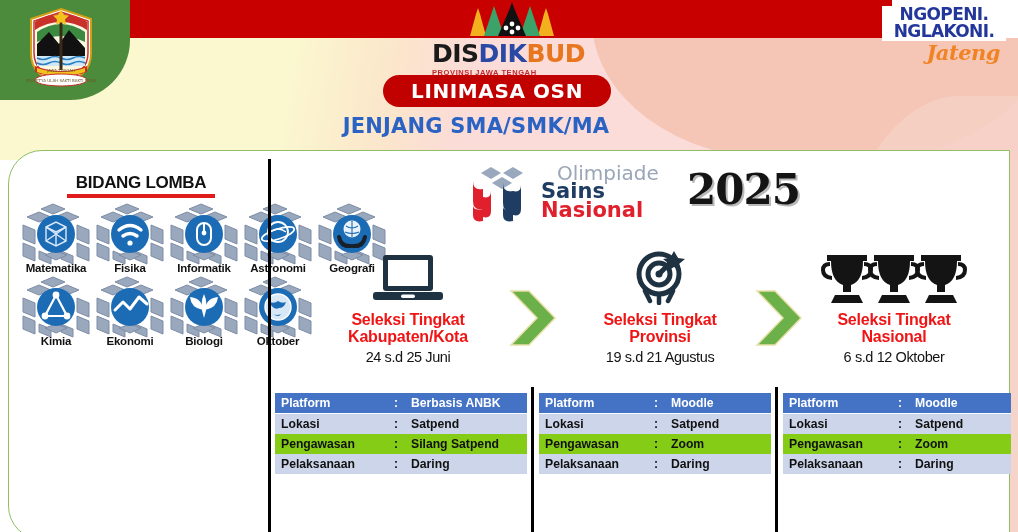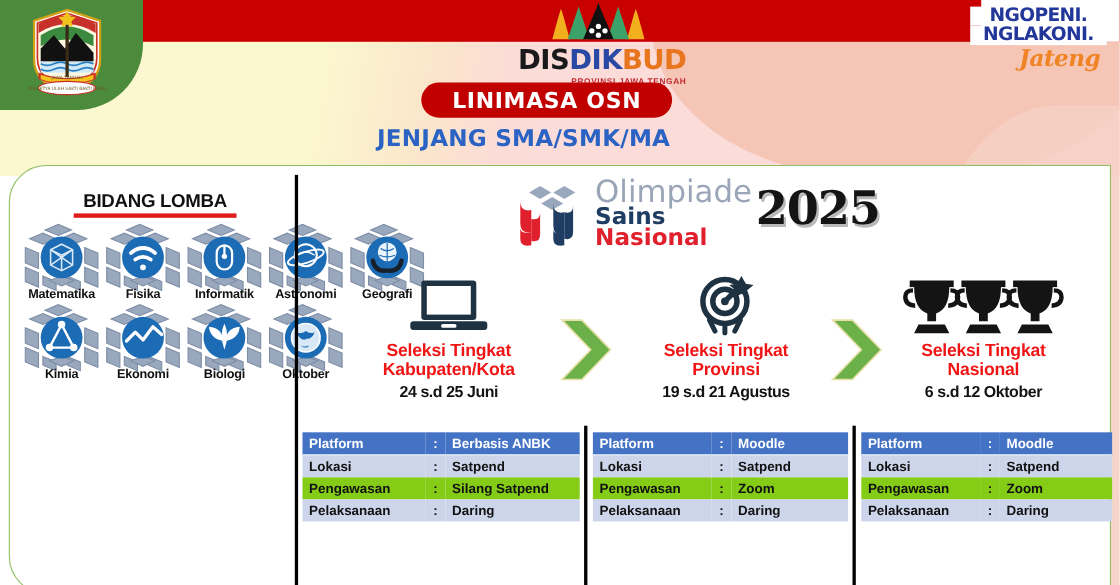--- a/index.html
+++ b/index.html
@@ -55,22 +55,22 @@
     border-radius: 0 0 60px 0;
   }
 
   
   .emblem {
     position: absolute; left: 25px; top: 6px;
     width: 72px; height: 82px;
   }
 
   .disdikbud {
-    position: absolute; left: 464px; top: 2px;
-    width: 160px; text-align: right;
+    position: absolute; left: 432px; top: 2px;
+    width: 160px; text-align: left;
   }
   .stupas { position: relative; height: 34px; }
   .dd-word {
     font-size: 25px; font-weight: 900; letter-spacing: -.5px;
     line-height: 1; margin-top: 1px;
     font-family: "DejaVu Sans", sans-serif;
   }
   .dd-dis { color: #1a1a1a; }
   .dd-dik { color: #2a49a5; }
   .dd-bud { color: #e8761e; }
@@ -151,41 +151,41 @@
     position: absolute; left: 259px; top: 8px;
     width: 3px; height: 380px; background: #000000;
   }
 
   
   .osn {
     position: absolute; left: 458px; top: 10px;
     display: flex; align-items: center; gap: 6px;
   }
   .osn-text { line-height: 1.0; font-family: "DejaVu Sans", sans-serif; }
-  .osn-1 { font-size: 28px; color: #9aa6b8; font-weight: 400; }
+  .osn-1 { font-size: 20px; color: #9aa6b8; font-weight: 400; margin-left: 16px; }
   .osn-2 { font-size: 21px; color: #1f3d63; font-weight: 800; margin-top:-2px;}
   .osn-3 { font-size: 21px; color: #e0202c; font-weight: 800; margin-top:-2px;}
   .year {
     position: absolute; left: 678px; top: 14px;
     font-size: 42px; font-weight: 900; color: #141414;
     font-family: "DejaVu Serif", serif; letter-spacing: -1px;
     text-shadow: 2px 2px 0 #b9b9b9;
   }
 
   
   .stage {
     position: absolute; top: 100px; text-align: center;
   }
   .stage-icon { height: 54px; display: flex; align-items: flex-end; justify-content: center; }
   .stage-name {
     color: #f01414; font-size: 16px; font-weight: 800;
     line-height: 1.08; margin-top: 6px; letter-spacing: -.2px;
   }
   .stage-date {
-    color: #131313; font-size: 14.5px; font-weight: 700;
+    color: #131313; font-size: 14.5px; font-weight: 400;
     margin-top: 3px; letter-spacing: -.4px;
   }
   .chev { position: absolute; top: 138px; }
 
   
   .info-table {
     position: absolute; top: 242px;
     border-collapse: collapse; font-size: 12.2px;
   }
   .info-table td {

